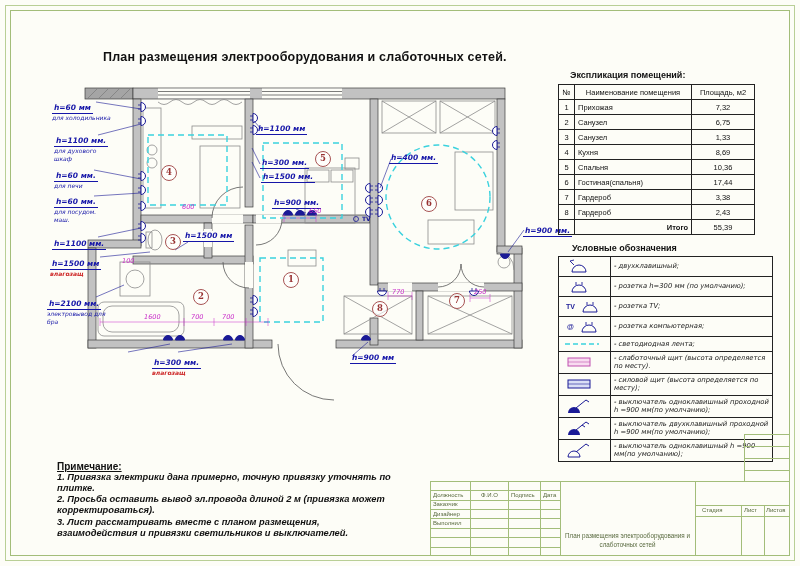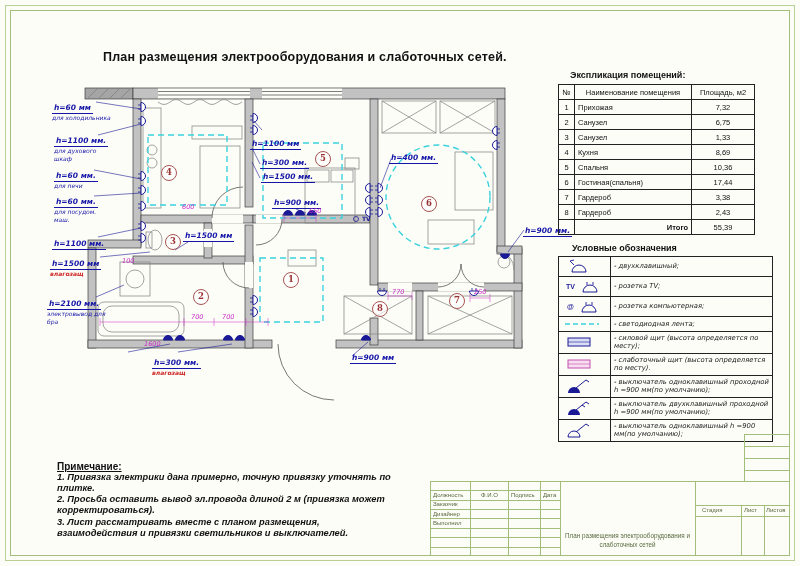--- a/index.html
+++ b/index.html
@@ -242,31 +242,31 @@
   </div>
   <div class="abs" style="left:47px;top:292px;">
     <span class="ann-h">h=2100 мм.</span>
     <div class="ann-d" style="width:62px;">электровывод для бра</div>
   </div>
   <div class="abs" style="left:152px;top:351px;">
     <span class="ann-h">h=300 мм.</span>
     <div class="ann-w">влагозащ</div>
   </div>
 
-  <span class="abs ann-h" style="left:250px;top:124px;margin-top:15px;">h=1100 мм</span>
+  <span class="abs ann-h" style="left:256px;top:124px;">h=1100 мм</span>
   <span class="abs ann-h" style="left:260px;top:158px;">h=300 мм.</span>
   <span class="abs ann-h" style="left:261px;top:172px;">h=1500 мм.</span>
   <span class="abs ann-h" style="left:272px;top:198px;">h=900 мм.</span>
   <span class="abs ann-h" style="left:389px;top:153px;">h=400 мм.</span>
   <span class="abs ann-h" style="left:183px;top:231px;background:#fdfdf7;">h=1500 мм</span>
   <span class="abs ann-h" style="left:350px;top:353px;">h=900 мм</span>
   <span class="abs ann-h" style="left:523px;top:226px;">h=900 мм.</span>
   <span class="abs tvlab" style="left:362px;top:215px;">TV</span>
 
-  <span class="abs dim" style="left:144px;top:313px;margin-top:27px;">1600</span>
+  <span class="abs dim" style="left:144px;top:313px;">1600</span>
   <span class="abs dim" style="left:191px;top:313px;">700</span>
   <span class="abs dim" style="left:222px;top:313px;">700</span>
   <span class="abs dim" style="left:292px;top:207px;padding-left:17px;">650</span>
   <span class="abs dim" style="left:392px;top:288px;">770</span>
   <span class="abs dim" style="left:474px;top:288px;">250</span>
   <span class="abs dim" style="left:122px;top:257px;">100</span>
   <span class="abs dim" style="left:182px;top:203px;">600</span>
 
   <div class="abs room-circle" style="left:283px;top:272px;">1</div>
   <div class="abs room-circle" style="left:193px;top:289px;">2</div>
@@ -349,20 +349,29 @@
       <td class="sym-cell">
         <svg width="34" height="15" viewBox="0 0 34 15">
               <path d="M10,13 A7,7 0 0 1 24,13 Z" fill="none" stroke="#1a1a96" stroke-width="1"></path>
               <path d="M12,6 L8,2 M8,2 l4,-1" stroke="#1a1a96" stroke-width="0.9" fill="none"></path>
             </svg>
       </td>
       <td>- двухклавишный;</td>
     </tr>
     <tr>
       <td class="sym-cell">
+        <svg width="34" height="15" viewBox="0 0 34 15">
+              <path d="M10,13 A7,7 0 0 1 24,13 Z" fill="none" stroke="#1a1a96" stroke-width="1"></path>
+              <path d="M14,6 V3 M20,6 V3" stroke="#1a1a96" stroke-width="0.9"></path>
+            </svg>
+      </td>
+      <td>- розетка h=300 мм (по умолчанию);</td>
+    </tr>
+    <tr>
+      <td class="sym-cell">
         <span class="sym-prefix">TV</span><svg style="display:inline-block;vertical-align:middle;" width="26" height="15" viewBox="0 0 26 15">
               <path d="M6,13 A7,7 0 0 1 20,13 Z" fill="none" stroke="#1a1a96" stroke-width="1"></path>
               <path d="M10,6 V3 M16,6 V3" stroke="#1a1a96" stroke-width="0.9"></path>
             </svg>
       </td>
       <td>- розетка TV;</td>
     </tr>
     <tr>
       <td class="sym-cell">
         <span class="sym-prefix">@</span><svg style="display:inline-block;vertical-align:middle;" width="26" height="15" viewBox="0 0 26 15">
@@ -376,34 +385,34 @@
       <td class="sym-cell">
         <svg width="40" height="10" viewBox="0 0 40 10">
               <line x1="3" y1="5" x2="37" y2="5" stroke="#3ad2de" stroke-width="1.5" stroke-dasharray="5,3"></line>
             </svg>
       </td>
       <td>- светодиодная лента;</td>
     </tr>
     <tr>
       <td class="sym-cell">
         <svg width="34" height="14" viewBox="0 0 34 14">
+              <rect x="6" y="3" width="22" height="8" fill="#f8dcf0" stroke="#c050b0" stroke-width="1"></rect>
+              <line x1="6" y1="7" x2="28" y2="7" stroke="#c050b0" stroke-width="0.6"></line>
+            </svg>
+      </td>
+      <td>- слаботочный щит (высота определяется по месту).</td>
+    </tr>
+    <tr>
+      <td class="sym-cell">
+        <svg width="34" height="14" viewBox="0 0 34 14">
               <rect x="6" y="3" width="22" height="8" fill="#d9def5" stroke="#1a1a96" stroke-width="1"></rect>
               <line x1="6" y1="7" x2="28" y2="7" stroke="#1a1a96" stroke-width="0.6"></line>
             </svg>
       </td>
       <td>- силовой щит (высота определяется по месту);</td>
-    </tr>
-    <tr>
-      <td class="sym-cell">
-        <svg width="34" height="14" viewBox="0 0 34 14">
-              <rect x="6" y="3" width="22" height="8" fill="#f8dcf0" stroke="#c050b0" stroke-width="1"></rect>
-              <line x1="6" y1="7" x2="28" y2="7" stroke="#c050b0" stroke-width="0.6"></line>
-            </svg>
-      </td>
-      <td>- слаботочный щит (высота определяется по месту).</td>
     </tr>
     <tr>
       <td class="sym-cell">
         <svg width="34" height="17" viewBox="0 0 34 17">
               <path d="M6,15 A6,6 0 0 1 18,15 Z" fill="#1a1a96"></path>
               <path d="M14,10 L24,2 M24,2 l3,2" stroke="#1a1a96" stroke-width="1" fill="none"></path>
             </svg>
       </td>
       <td>- выключатель одноклавишный проходной h =900 мм(по умолчанию);</td>
     </tr>

